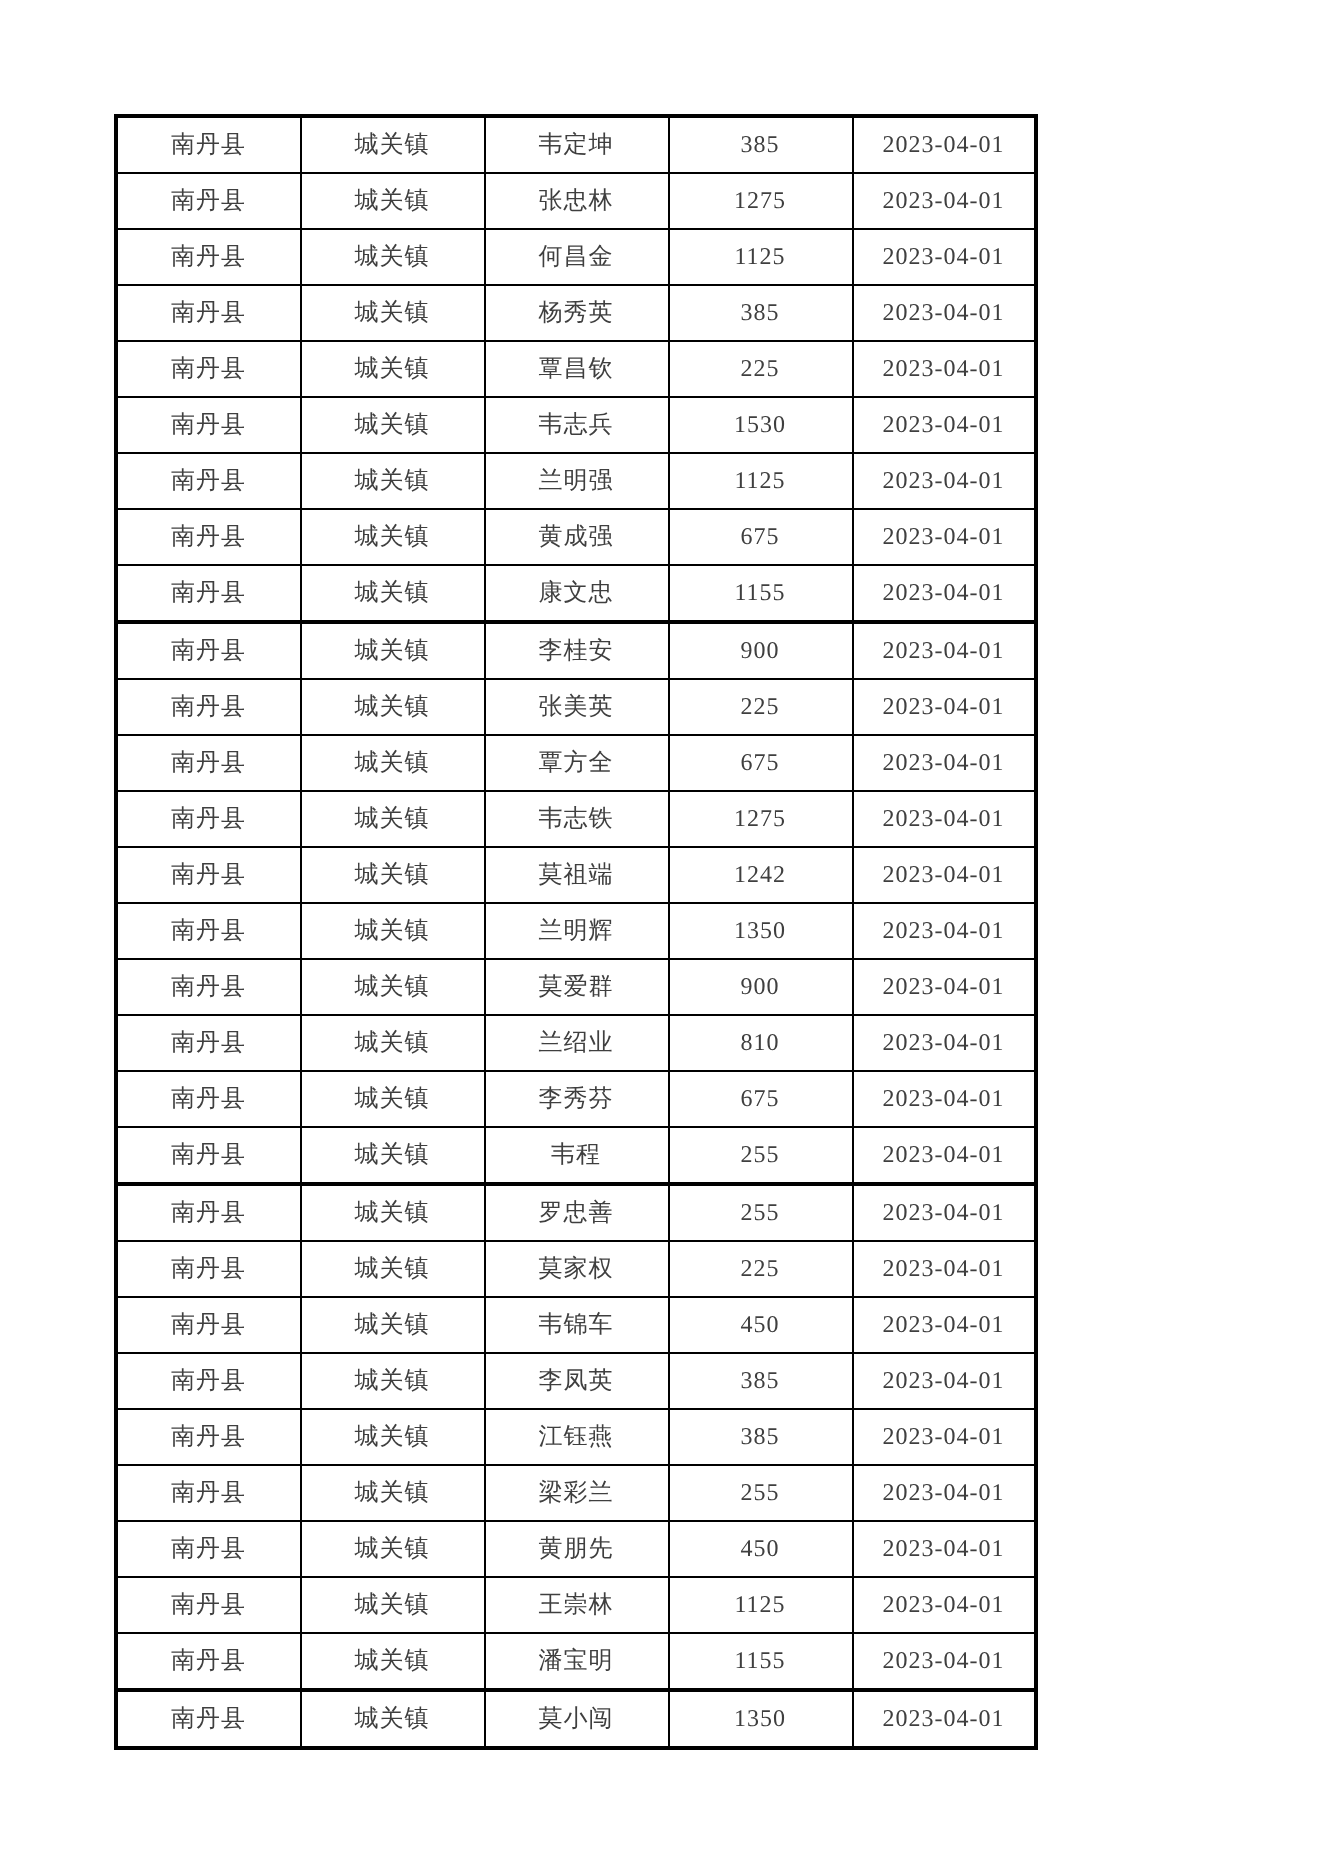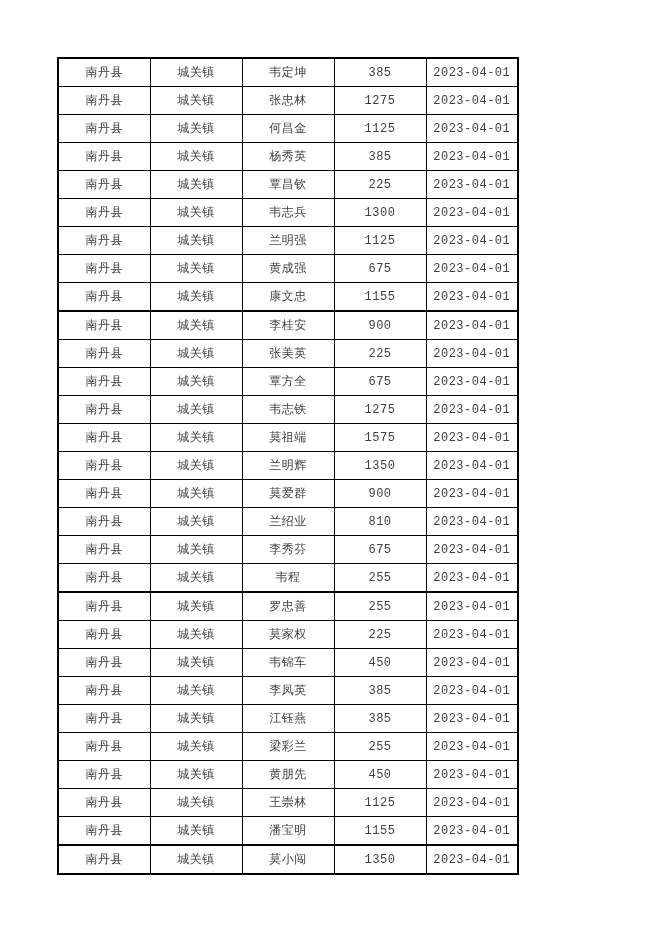--- a/index.html
+++ b/index.html
@@ -14,21 +14,20 @@
     overflow: hidden;
     font-family: "Liberation Serif", "DejaVu Serif", serif;
   }
   .sheet-table {
     position: absolute;
     left: 57px;
     top: 57px;
     border-collapse: collapse;
     table-layout: fixed;
     width: 460px;
-    font-family: Liberation Mono, monospace;
   }
   .sheet-table td {
     border: 1px solid #000000;
     height: 27px;
     text-align: center;
     vertical-align: middle;
     font-size: 12px;
     color: #3f3f3f;
     padding: 0;
     white-space: nowrap;
@@ -90,21 +89,21 @@
         <td>南丹县</td>
         <td>城关镇</td>
         <td>覃昌钦</td>
         <td>225</td>
         <td>2023-04-01</td>
       </tr>
       <tr>
         <td>南丹县</td>
         <td>城关镇</td>
         <td>韦志兵</td>
-        <td>1300</td>
+        <td>1530</td>
         <td>2023-04-01</td>
       </tr>
       <tr>
         <td>南丹县</td>
         <td>城关镇</td>
         <td>兰明强</td>
         <td>1125</td>
         <td>2023-04-01</td>
       </tr>
       <tr>
@@ -146,21 +145,21 @@
         <td>南丹县</td>
         <td>城关镇</td>
         <td>韦志铁</td>
         <td>1275</td>
         <td>2023-04-01</td>
       </tr>
       <tr>
         <td>南丹县</td>
         <td>城关镇</td>
         <td>莫祖端</td>
-        <td>1575</td>
+        <td>1242</td>
         <td>2023-04-01</td>
       </tr>
       <tr>
         <td>南丹县</td>
         <td>城关镇</td>
         <td>兰明辉</td>
         <td>1350</td>
         <td>2023-04-01</td>
       </tr>
       <tr>

